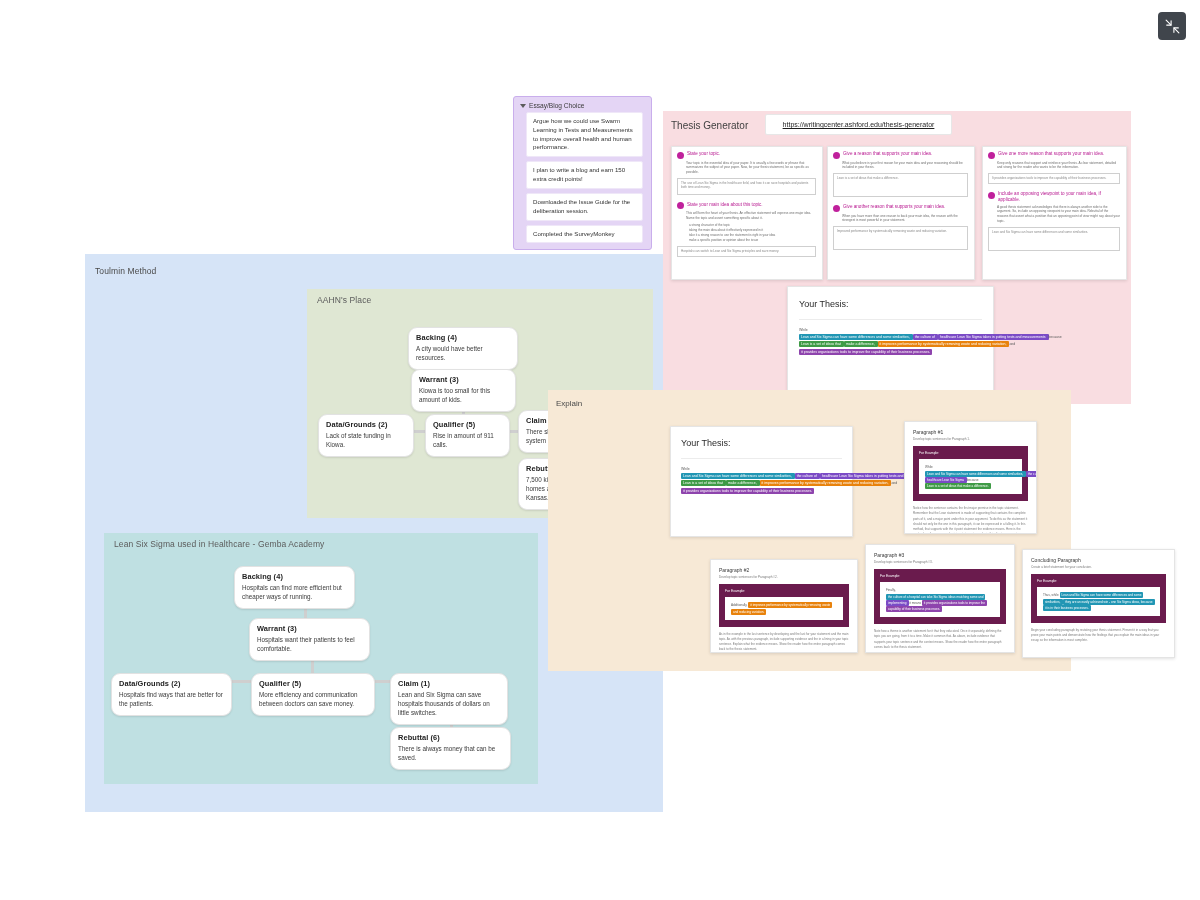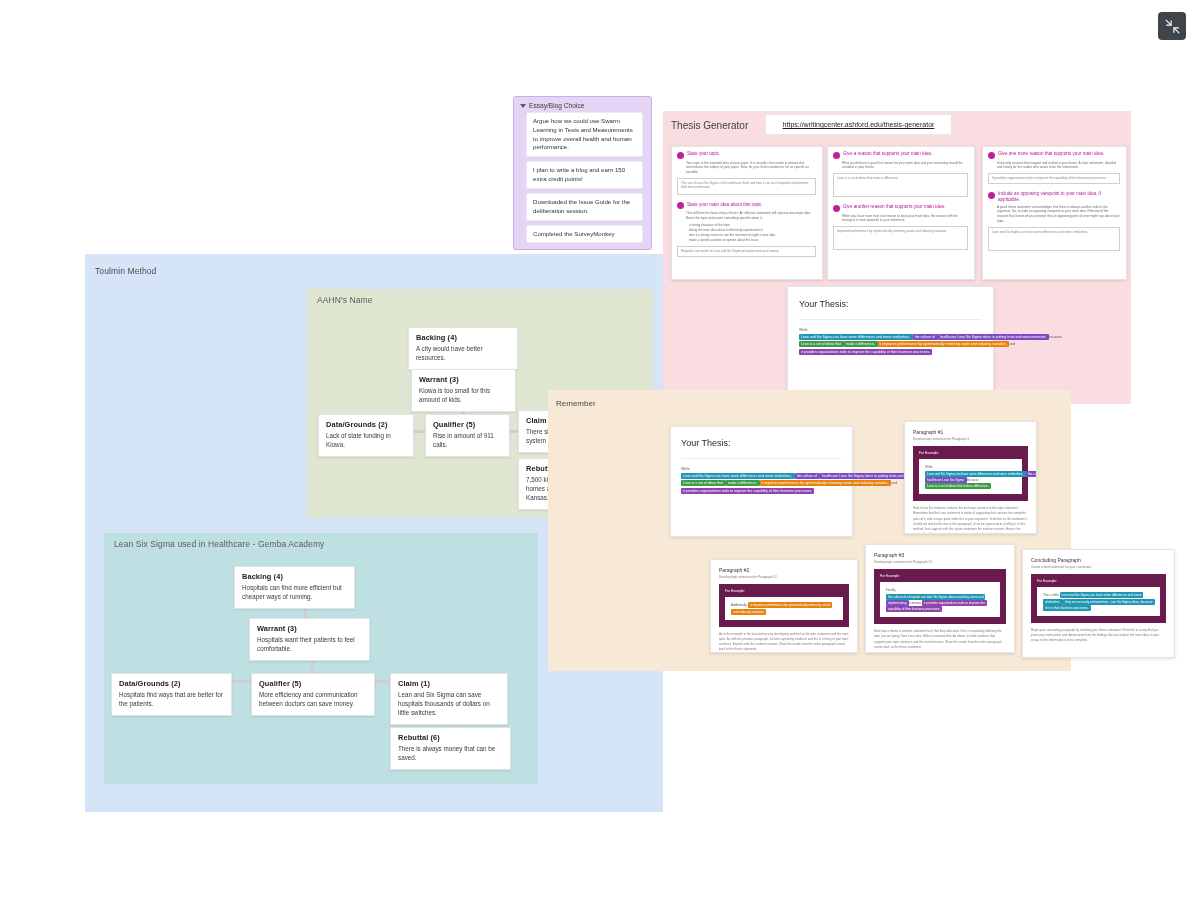--- a/index.html
+++ b/index.html
@@ -38,21 +38,21 @@
   #board-lean {
     left: 104px; top: 533px; width: 434px; height: 251px;
     background: #bfe0e2;
   }
 
   
   .node {
     position: absolute;
     background: #ffffff;
     border: 1px solid #e2e2e2;
-    border-radius: 0;
+    border-radius: 9px;
     box-shadow: 0 1px 2px rgba(0,0,0,.10);
     padding: 5px 7px 6px 7px;
   }
   .node .node-title {
     font-size: 7.4px; font-weight: bold; color: #222; margin-bottom: 3px;
     letter-spacing: .1px;
   }
   .node .node-body {
     font-size: 6.3px; color: #3a3a3a; line-height: 1.42;
   }
@@ -189,21 +189,21 @@
           <path d="M14.8 14.8l-5-5"></path>
       </g>
     </svg>
   </div>
 
   <div class="frame" id="board-toulmin">
     <div class="frame-title">Toulmin Method</div>
   </div>
 
   <div class="frame" id="board-aahn">
-    <div class="frame-title">AAHN's Name</div>
+    <div class="frame-title">AAHN's Place</div>
   </div>
 
   <div class="frame" id="board-outline-small"></div>
 
   <div class="conn v" style="left:462px; top:354px; height:18px;"></div>
   <div class="conn v" style="left:462px; top:401px; height:15px;"></div>
   <div class="conn h" style="left:414px; top:430px; width:18px;"></div>
   <div class="conn h" style="left:502px; top:430px; width:16px;"></div>
   <div class="conn v" style="left:573px; top:447px; height:16px;"></div>
 
@@ -345,21 +345,21 @@
     </div>
   </div>
 
   <div id="card-thesis-result">
     <div class="yt-title">Your Thesis:</div>
     <div class="yt-rule"></div>
     <div class="hl-wrap"><span class="plain">While </span><span class="hl c1">Lean and Six Sigma can have some differences and some similarities, </span><span class="hl c2">the culture of </span><span class="hl c2">healthcare Lean Six Sigma takes in putting tests and measurements </span><span class="plain">because </span><span class="hl c3">Lean is a set of ideas that </span><span class="hl c3">make a difference, </span><span class="hl c4">it improves performance by systematically removing waste and reducing variation, </span><span class="plain">and </span><span class="hl c5">it provides organizations tools to improve the capability of their business processes. </span></div>
   </div>
 
   <div id="board-outline-big"></div>
-  <div id="outline-title">Remember</div>
+  <div id="outline-title">Explain</div>
 
   <div id="card-thesis-2">
     <div class="yt-title">Your Thesis:</div>
     <div class="yt-rule"></div>
     <div class="hl-wrap"><span class="plain">While </span><span class="hl c1">Lean and Six Sigma can have some differences and some similarities, </span><span class="hl c2">the culture of </span><span class="hl c2">healthcare Lean Six Sigma takes in putting tests and measurements </span><span class="plain">because </span><span class="hl c3">Lean is a set of ideas that </span><span class="hl c3">make a difference, </span><span class="hl c4">it improves performance by systematically removing waste and reducing variation, </span><span class="plain">and </span><span class="hl c5">it provides organizations tools to improve the capability of their business processes. </span></div>
   </div>
 
   <div class="para-card" style="left:904px; top:421px; width:133px; height:113px;">
     <div class="para-title">Paragraph #1</div>
     <div class="para-sub">Develop topic sentences for Paragraph 1.</div>

